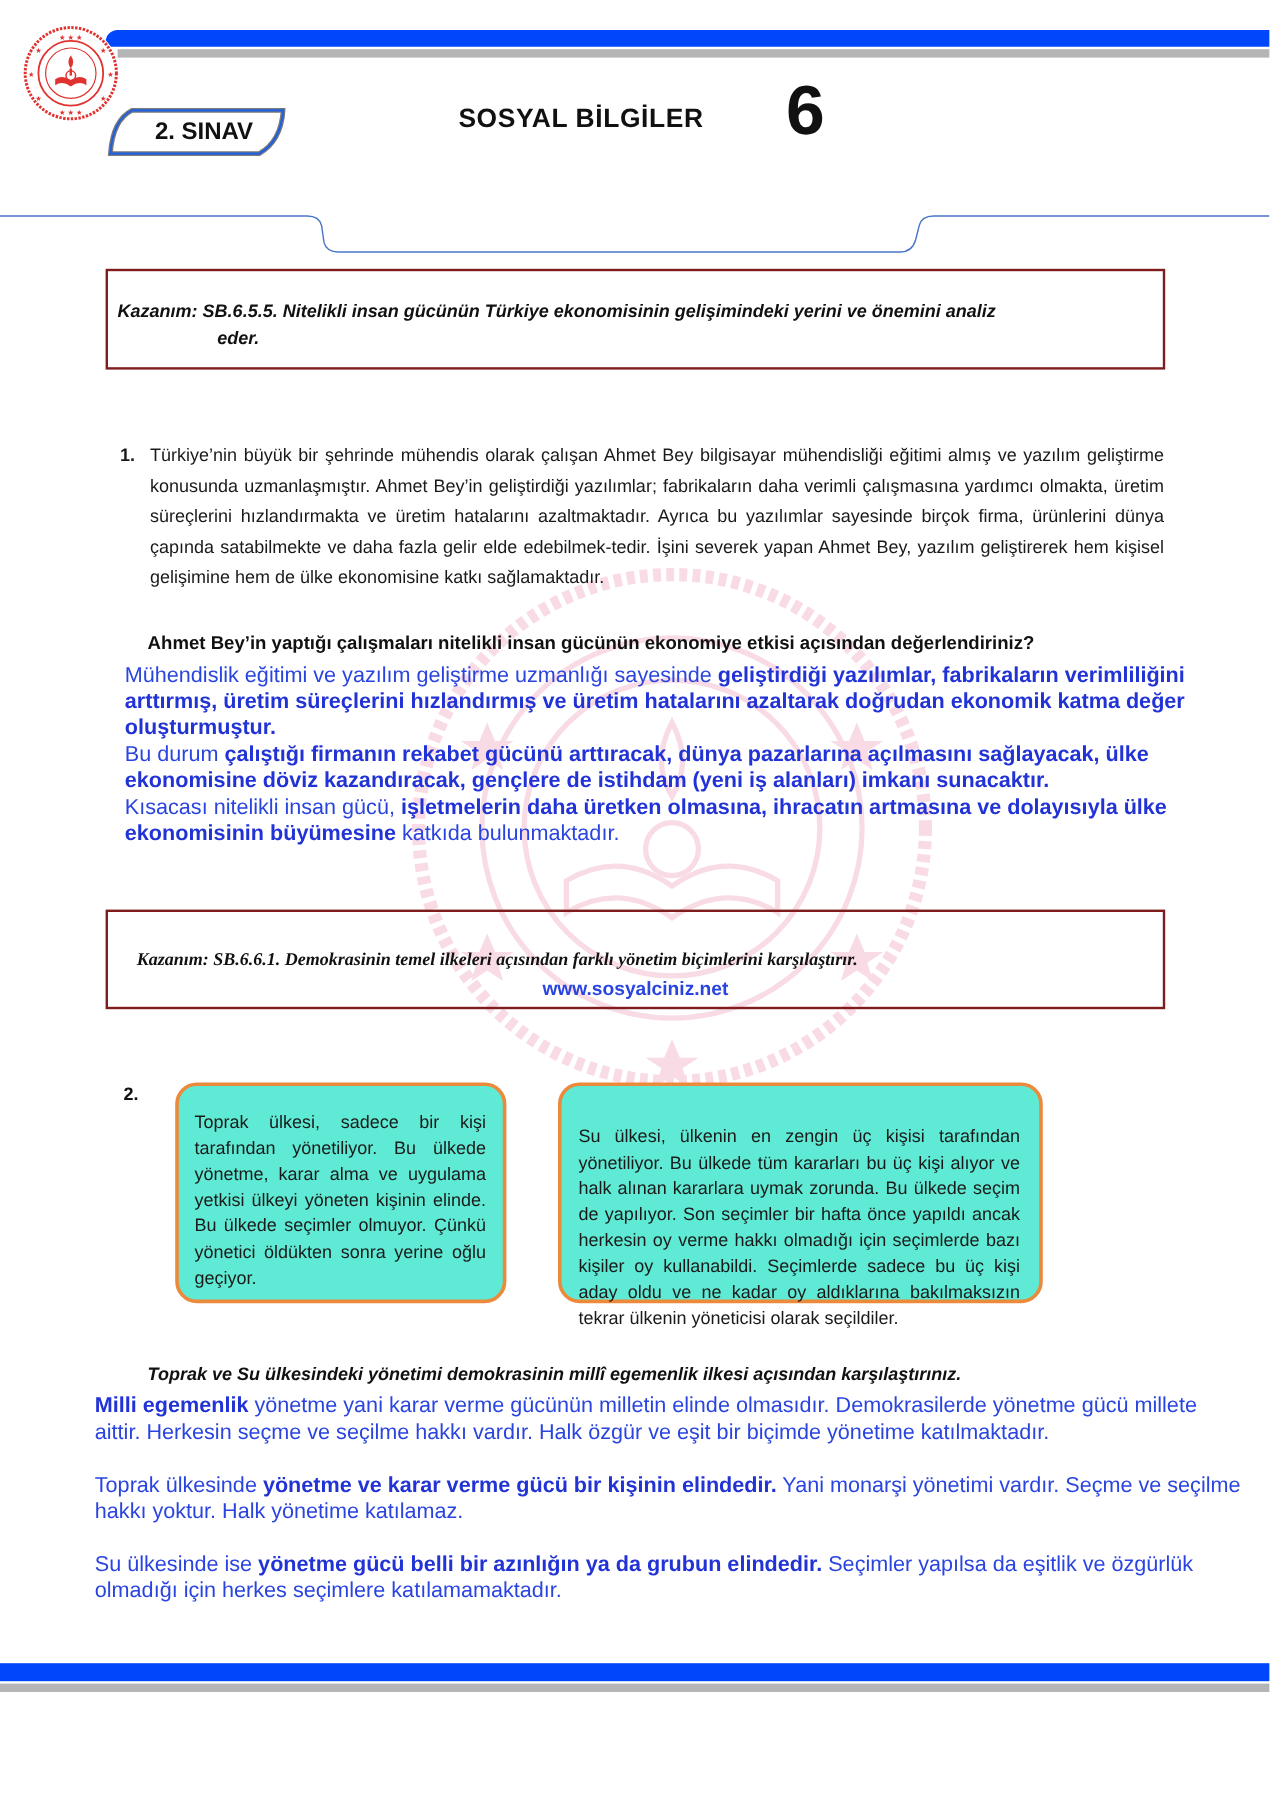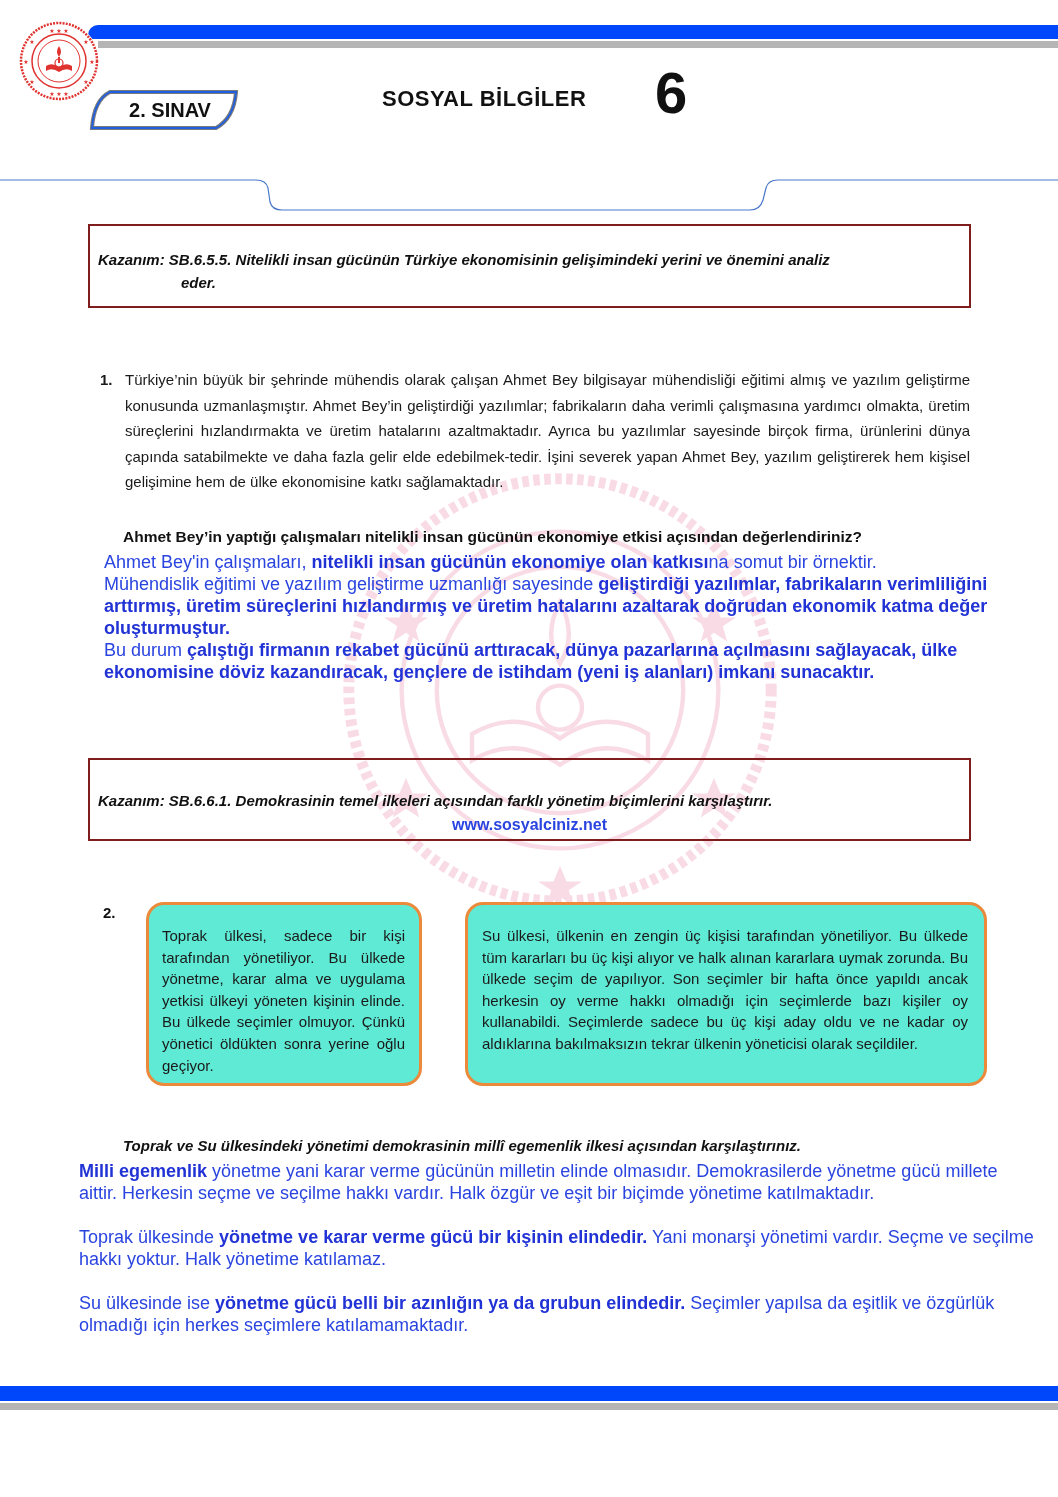--- a/index.html
+++ b/index.html
@@ -30,28 +30,28 @@
   #q1 .body { margin-left: 25px; }
 
   .prompt { position: absolute; font-weight: bold; font-size: 15.5px; color: #111; }
   #prompt1 { left: 123px; top: 528px; }
 
   .answer { position: absolute; color: #2a44e0; font-size: 18px; line-height: 22px; }
   .answer b { color: #2233d6; }
   #answer1 { left: 104px; top: 551px; width: 940px; }
 
   #k2 { left: 88px; top: 758px; width: 883px; height: 83px; }
-  #k2 .kazanim-text { position: absolute; left: 8px; top: 32px; width: 866px; }
+  #k2 .kazanim-text { position: absolute; left: 24px; top: 32px; width: 866px; font-family: Liberation Serif, serif; }
   #k2 .site { position: absolute; left: 0; width: 100%; top: 56px; text-align: center; color: #2a44e0; font-size: 16px; font-style: normal; font-weight: bold; }
 
   #q2-num { position: absolute; left: 103px; top: 904px; font-weight: bold; font-size: 15px; }
 
   .country-card { position: absolute; background: #5eead4; border: 3px solid #ec8a3c; border-radius: 18px; box-sizing: border-box; font-size: 15px; line-height: 21.6px; color: #1a1a1a; text-align: justify; }
   #card-toprak { left: 146px; top: 902px; width: 276px; height: 184px; padding: 20px 14px 0 13px; }
-  #card-su { left: 465px; top: 902px; width: 522px; height: 184px; padding: 20px 16px 0 14px; }
+  #card-su { left: 465px; top: 902px; width: 404px; height: 184px; padding: 32px 16px 0 14px; }
 
   #prompt2 { left: 123px; top: 1137px; font-size: 15px; font-style: italic; }
   #answer2 { left: 79px; top: 1160px; width: 960px; }
   #answer2 p { margin: 0 0 22px 0; }
 
   #watermark { position: absolute; left: 340px; top: 470px; width: 440px; height: 440px; opacity: 0.22; pointer-events: none; }
 </style>
 </head>
 <body>
 
@@ -118,23 +118,23 @@
 </div>
 
 <div id="q1">
   <span class="num">1.</span>
   <div class="body">Türkiye’nin büyük bir şehrinde mühendis olarak çalışan Ahmet Bey bilgisayar mühendisliği eğitimi almış ve yazılım geliştirme konusunda uzmanlaşmıştır. Ahmet Bey’in geliştirdiği yazılımlar; fabrikaların daha verimli çalışmasına yardımcı olmakta, üretim süreçlerini hızlandırmakta ve üretim hatalarını azaltmaktadır. Ayrıca bu yazılımlar sayesinde birçok firma, ürünlerini dünya çapında satabilmekte ve daha fazla gelir elde edebilmek-tedir. İşini severek yapan Ahmet Bey, yazılım geliştirerek hem kişisel gelişimine hem de ülke ekonomisine katkı sağlamaktadır.</div>
 </div>
 
 <div class="prompt" id="prompt1">Ahmet Bey’in yaptığı çalışmaları nitelikli insan gücünün ekonomiye etkisi açısından değerlendiriniz?</div>
 
 <div class="answer" id="answer1">
-  <div><span>Ahmet Bey'in çalışmaları, </span><b>nitelikli insan gücünün ekonomiye olan katkısı</b><span>na somut bir örnektir.</span></div>
   <div><span>Mühendislik eğitimi ve yazılım geliştirme uzmanlığı sayesinde </span><b>geliştirdiği yazılımlar, fabrikaların verimliliğini arttırmış, üretim süreçlerini hızlandırmış ve üretim hatalarını azaltarak doğrudan ekonomik katma değer oluşturmuştur.</b></div>
   <div><span>Bu durum </span><b>çalıştığı firmanın rekabet gücünü arttıracak, dünya pazarlarına açılmasını sağlayacak, ülke ekonomisine döviz kazandıracak, gençlere de istihdam (yeni iş alanları) imkanı sunacaktır.</b></div>
+  <div><span>Kısacası nitelikli insan gücü, </span><b>işletmelerin daha üretken olmasına, ihracatın artmasına ve dolayısıyla ülke ekonomisinin büyümesine</b><span> katkıda bulunmaktadır.</span></div>
 </div>
 
 <div class="kazanim-box" id="k2">
   <div class="kazanim-text">Kazanım: SB.6.6.1. Demokrasinin temel ilkeleri açısından farklı yönetim biçimlerini karşılaştırır.</div>
   <a class="site">www.sosyalciniz.net</a>
 </div>
 
 <div id="q2-num">2.</div>
 
 <div class="country-card" id="card-toprak">Toprak ülkesi, sadece bir kişi tarafından yönetiliyor. Bu ülkede yönetme, karar alma ve uygulama yetkisi ülkeyi yöneten kişinin elinde. Bu ülkede seçimler olmuyor. Çünkü yönetici öldükten sonra yerine oğlu geçiyor.</div>

